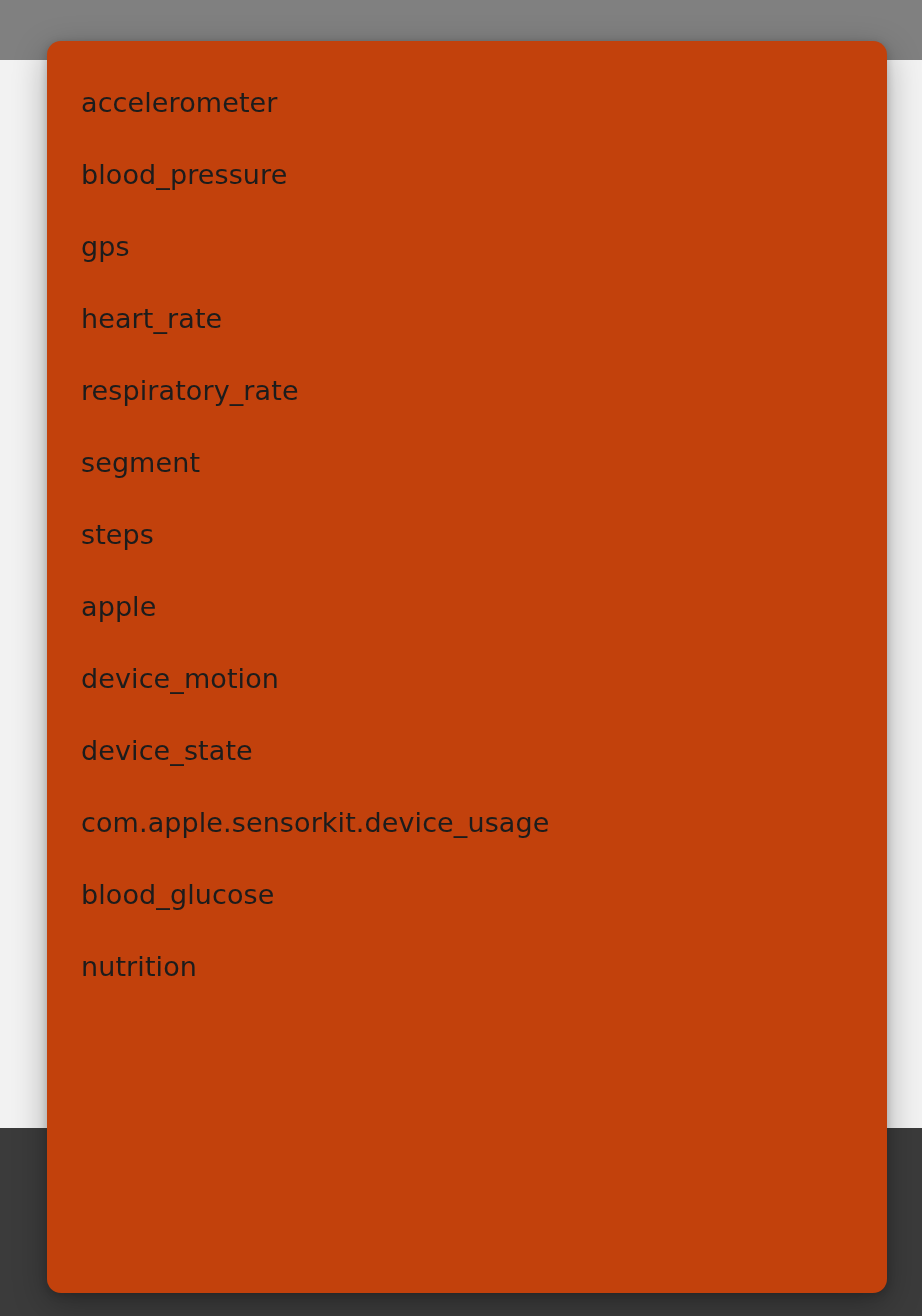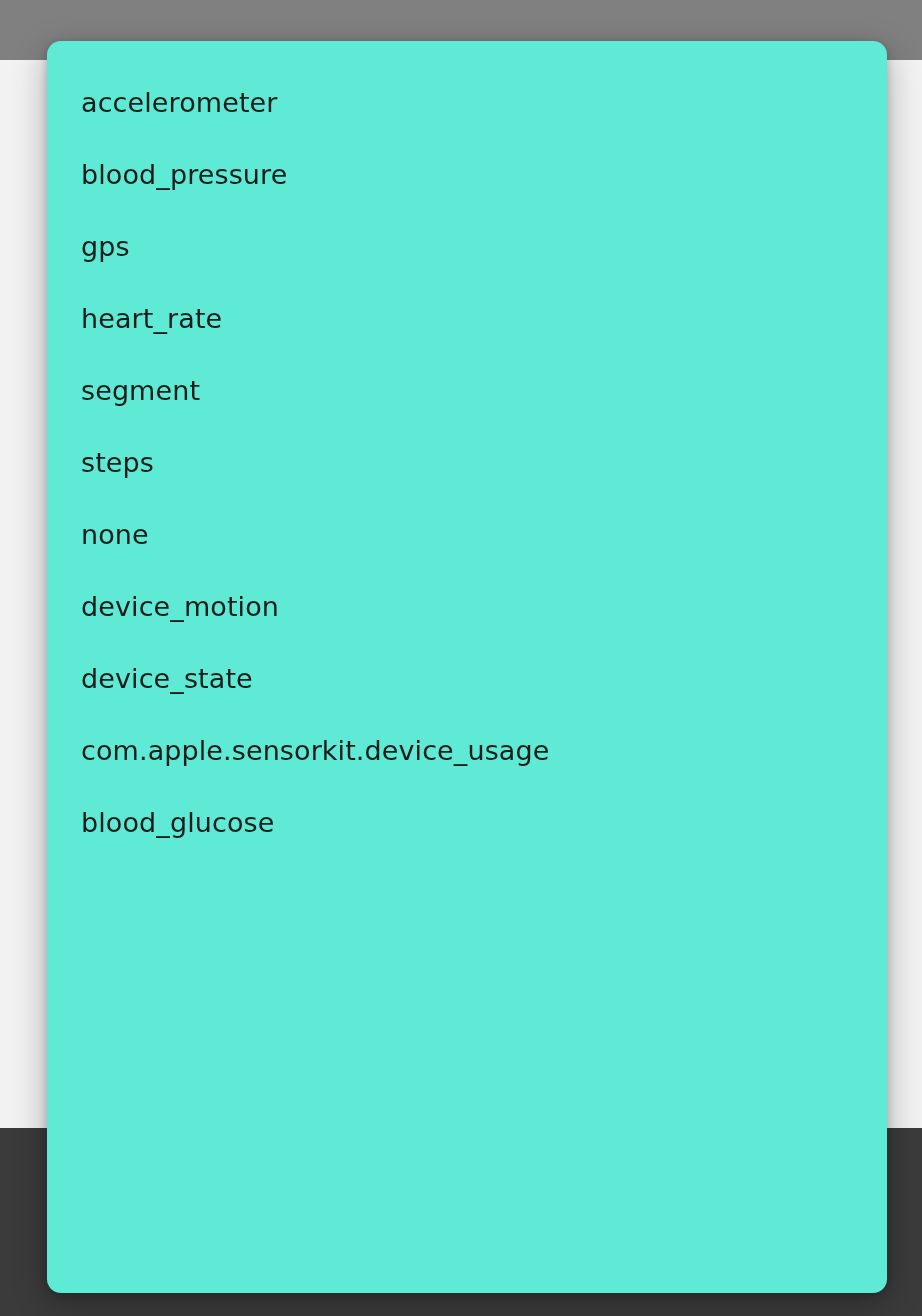--- a/index.html
+++ b/index.html
@@ -44,21 +44,21 @@
     height: 188px;
     background: #3b3b3b;
   }
   
   #option-sheet {
     position: absolute;
     left: 47px;
     top: 41px;
     width: 840px;
     height: 1252px;
-    background: #5eead4;
+    background: #c2410c;
     border-radius: 14px;
     box-shadow: 0 10px 34px rgba(0,0,0,0.30), 0 2px 8px rgba(0,0,0,0.18);
     overflow: hidden;
   }
   #option-list {
     position: absolute;
     left: 0;
     top: 0;
     width: 840px;
     padding: 26px 0 0 0;
@@ -84,21 +84,23 @@
   <div class="band-mid"></div>
   <div class="band-bottom"></div>
 </div>
 
 <div id="option-sheet">
   <div id="option-list">
       <div class="option-item">accelerometer</div>
       <div class="option-item">blood_pressure</div>
       <div class="option-item">gps</div>
       <div class="option-item">heart_rate</div>
+      <div class="option-item">respiratory_rate</div>
       <div class="option-item">segment</div>
       <div class="option-item">steps</div>
-      <div class="option-item">none</div>
+      <div class="option-item">apple</div>
       <div class="option-item">device_motion</div>
       <div class="option-item">device_state</div>
       <div class="option-item">com.apple.sensorkit.device_usage</div>
       <div class="option-item">blood_glucose</div>
+      <div class="option-item">nutrition</div>
     </div>
 </div>
 
 </body></html>

